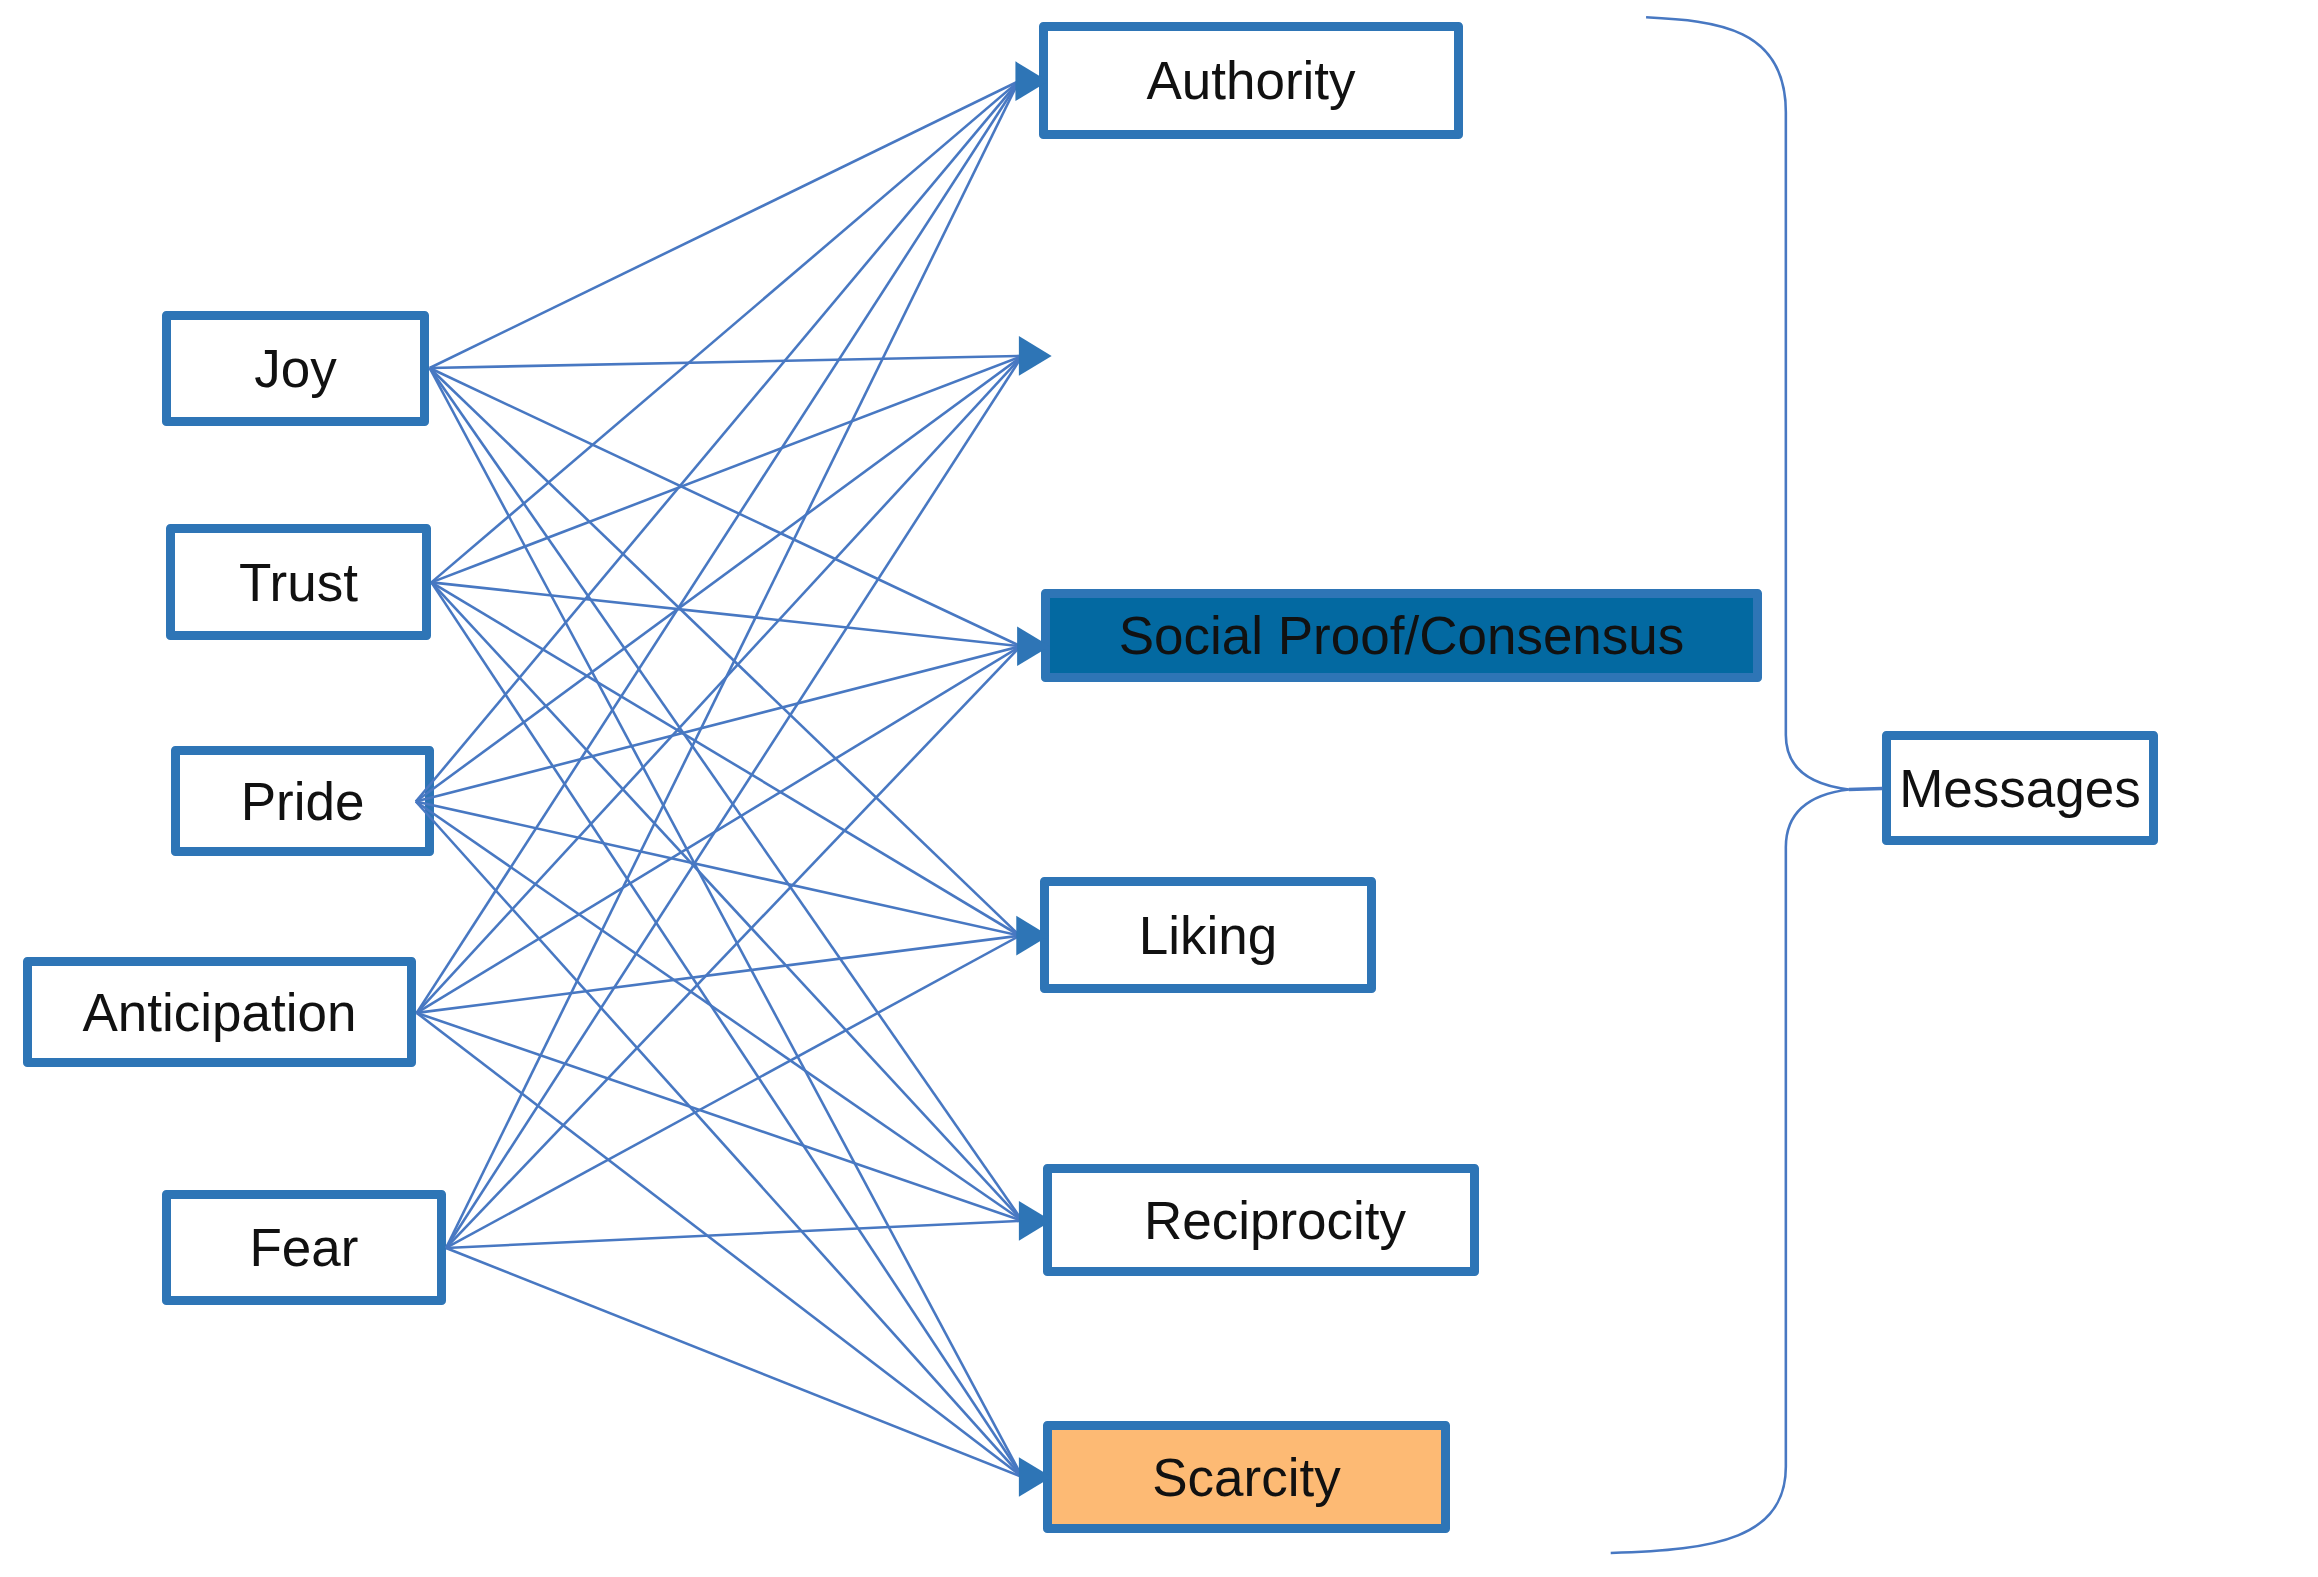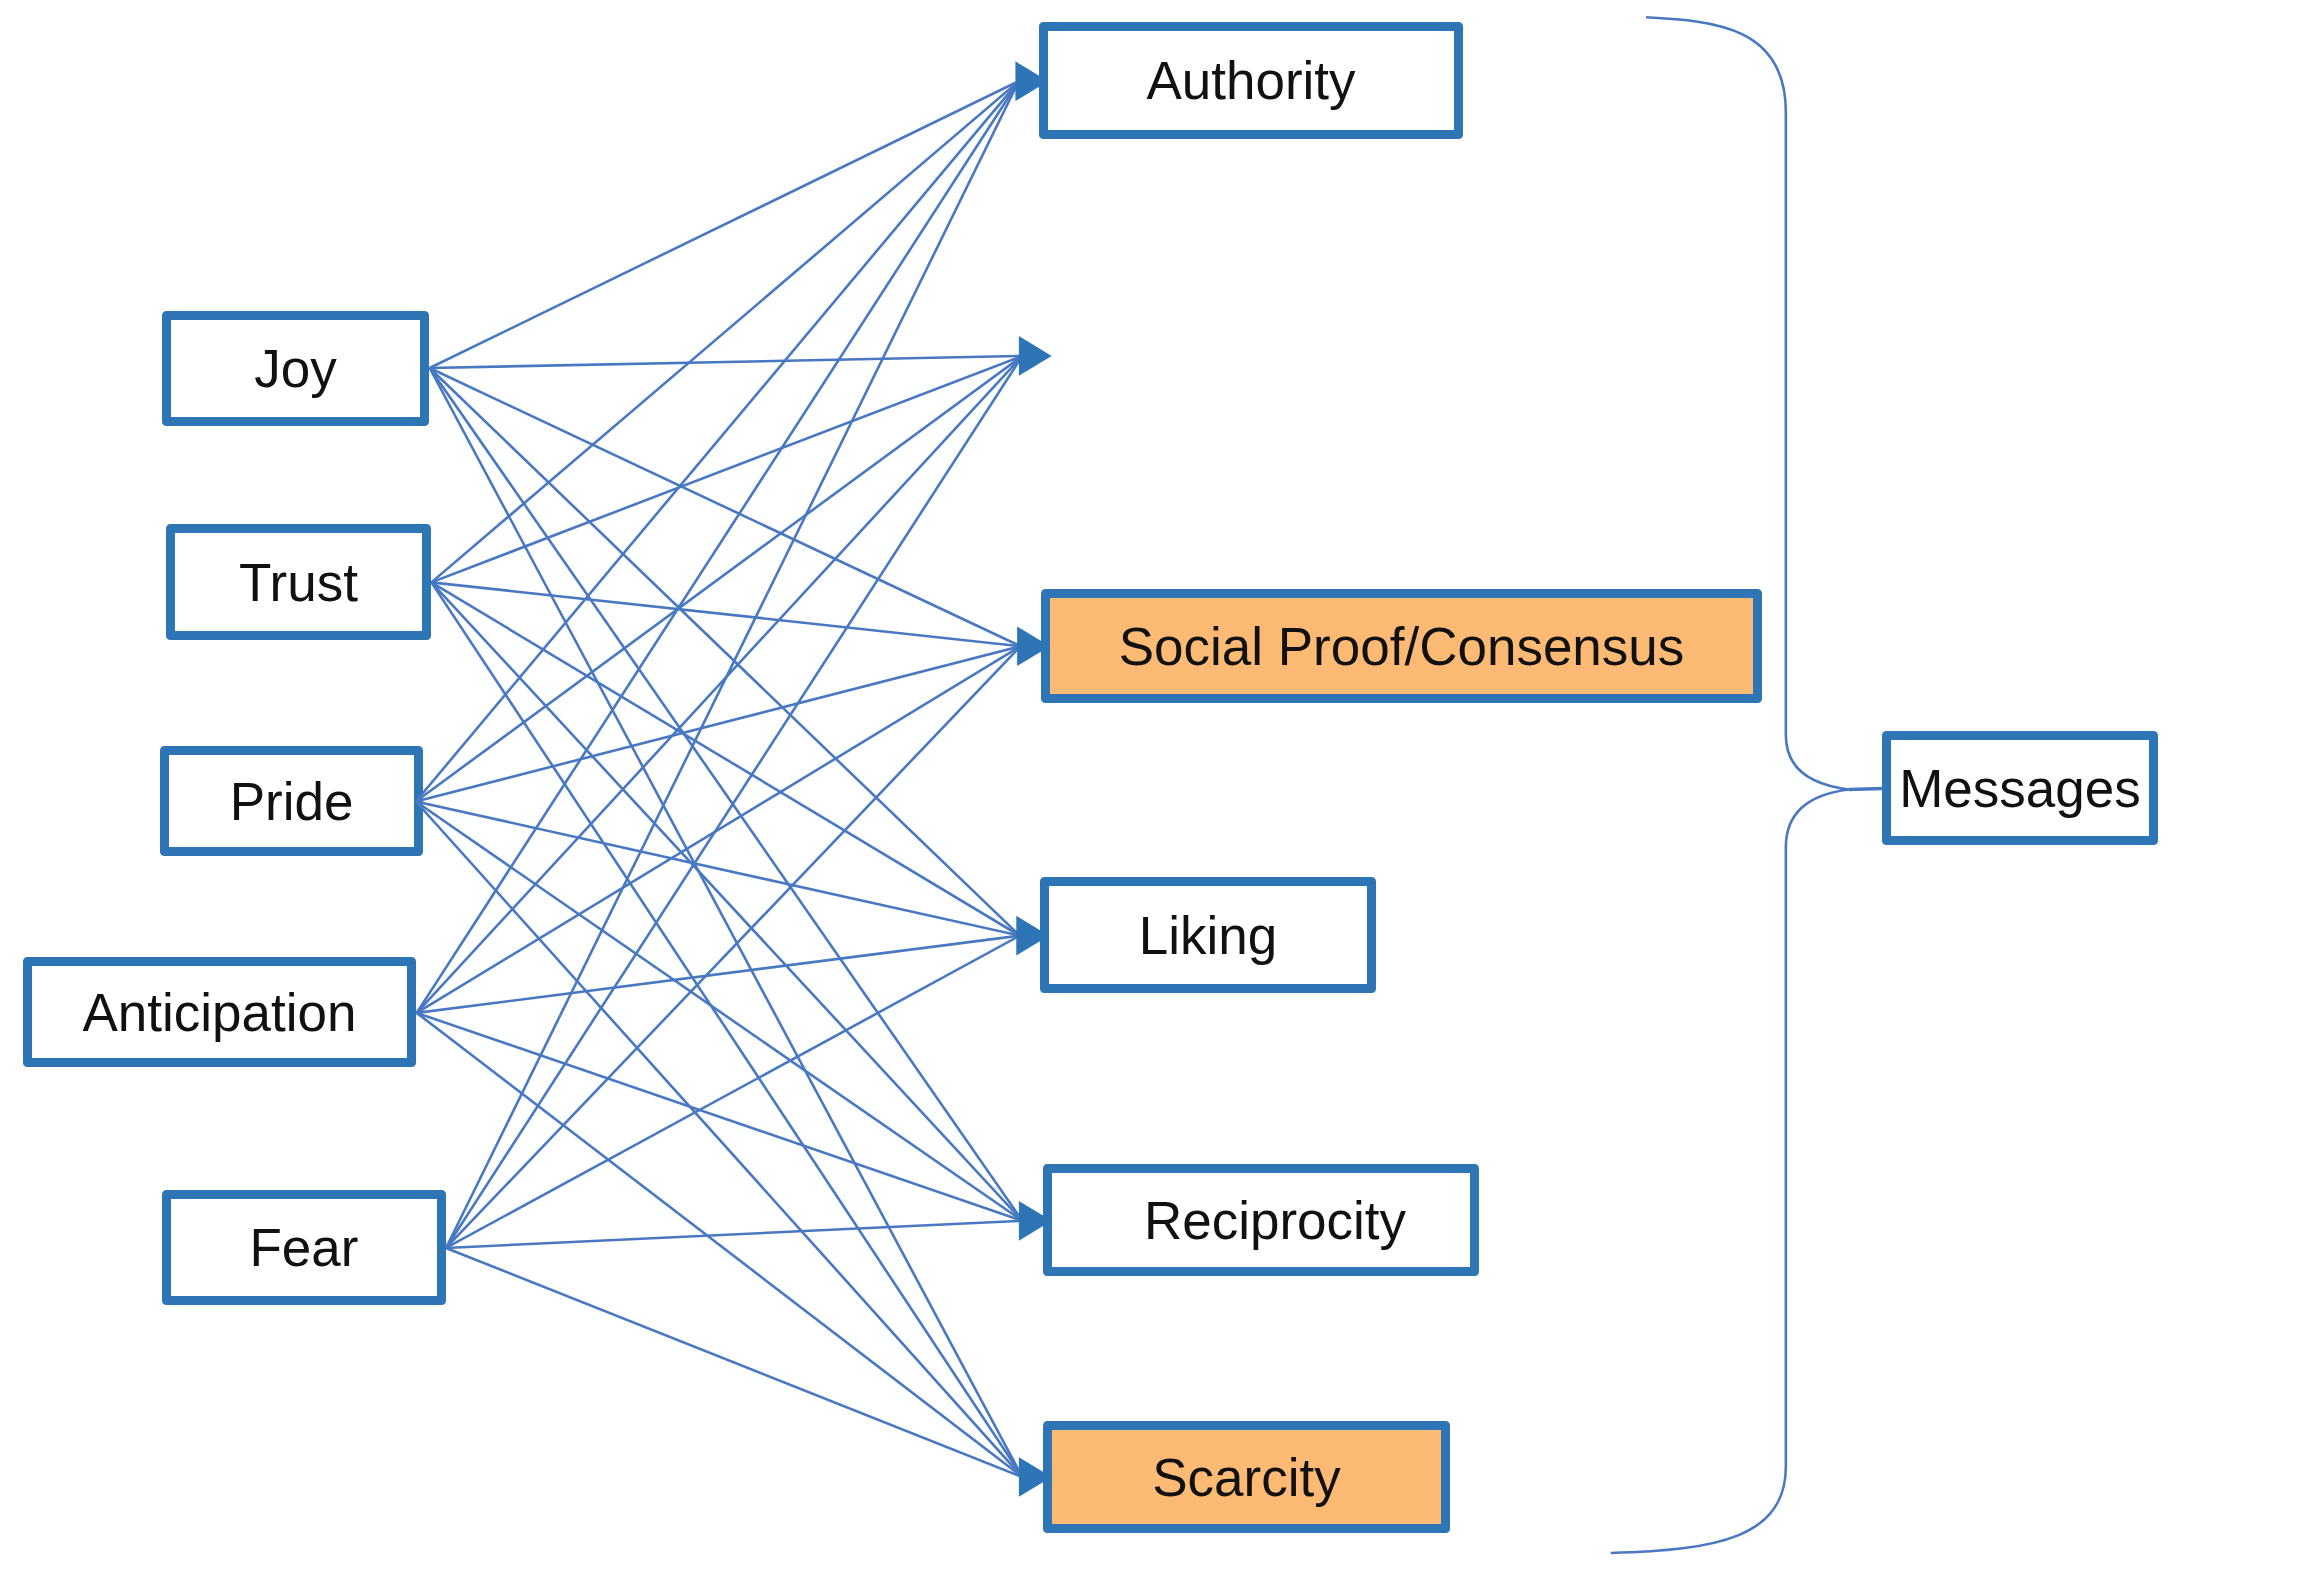--- a/index.html
+++ b/index.html
@@ -47,34 +47,34 @@
 <body>
 
 <div id="canvas">
 
   <div class="node" style="left: 162px; top: 311px; width: 267px; height: 115px; border-color: rgb(46, 117, 182); background: rgb(255, 255, 255);">
     <span class="node-label">Joy</span>
   </div>
   <div class="node" style="left: 166px; top: 524px; width: 265px; height: 116px; border-color: rgb(46, 117, 182); background: rgb(255, 255, 255);">
     <span class="node-label">Trust</span>
   </div>
-  <div class="node" style="left: 160px; top: 746px; width: 263px; height: 110px; border-color: rgb(46, 117, 182); background: rgb(255, 255, 255);">
+  <div class="node" style="left: 171px; top: 746px; width: 263px; height: 110px; border-color: rgb(46, 117, 182); background: rgb(255, 255, 255);">
     <span class="node-label">Pride</span>
   </div>
   <div class="node" style="left: 23px; top: 957px; width: 393px; height: 110px; border-color: rgb(46, 117, 182); background: rgb(255, 255, 255);">
     <span class="node-label">Anticipation</span>
   </div>
   <div class="node" style="left: 162px; top: 1190px; width: 284px; height: 115px; border-color: rgb(46, 117, 182); background: rgb(255, 255, 255);">
     <span class="node-label">Fear</span>
   </div>
 
   <div class="node" style="left: 1039px; top: 22.4px; width: 424px; height: 117px; border-color: rgb(46, 117, 182); background: rgb(255, 255, 255);">
     <span class="node-label">Authority</span>
   </div>
-  <div class="node" style="left: 1041px; top: 589px; width: 721px; height: 114px; border-color: rgb(46, 117, 182); background: #fdba74;">
+  <div class="node" style="left: 1041px; top: 589px; width: 721px; height: 93px; border-color: rgb(46, 117, 182); background: #0369a1;">
     <span class="node-label">Social Proof/Consensus</span>
   </div>
   <div class="node" style="left: 1040px; top: 877px; width: 336px; height: 116px; border-color: rgb(46, 117, 182); background: rgb(255, 255, 255);">
     <span class="node-label">Liking</span>
   </div>
   <div class="node" style="left: 1043px; top: 1164px; width: 436px; height: 112px; border-color: rgb(46, 117, 182); background: rgb(255, 255, 255); padding-left: 28px;">
     <span class="node-label">Reciprocity</span>
   </div>
   <div class="node" style="left: 1043px; top: 1421px; width: 407px; height: 112px; border-color: rgb(46, 117, 182); background: #fdba74;">
     <span class="node-label">Scarcity</span>

